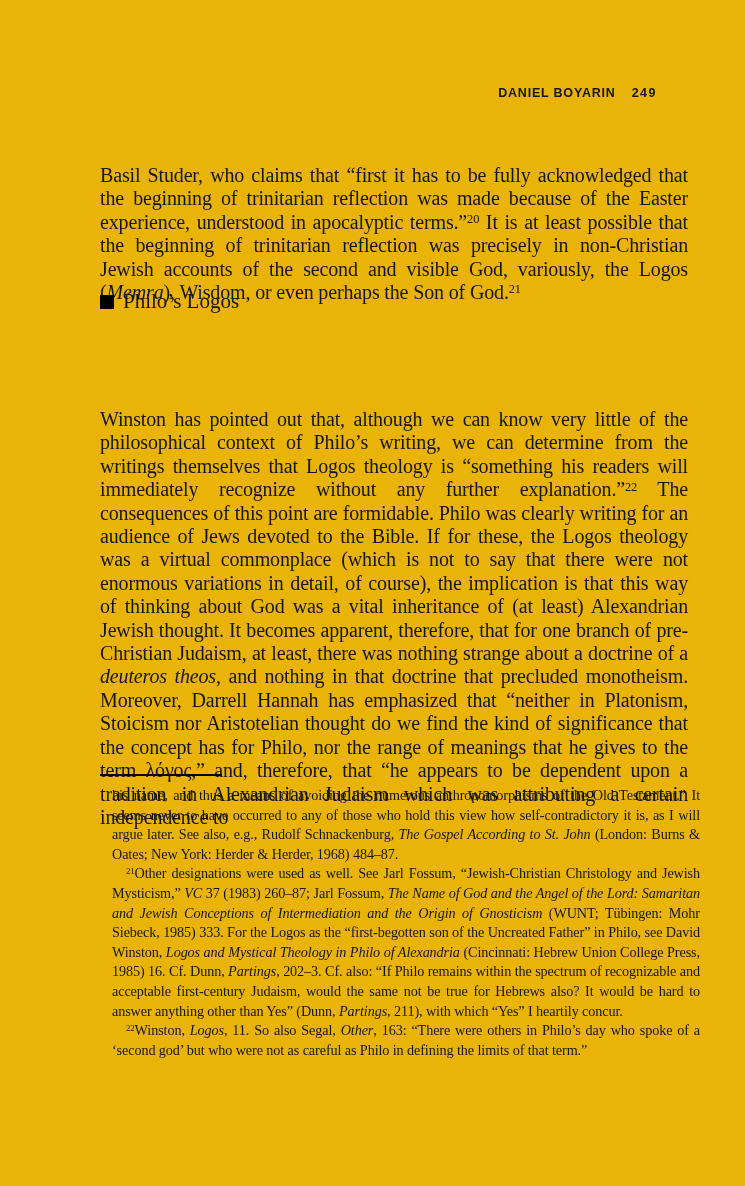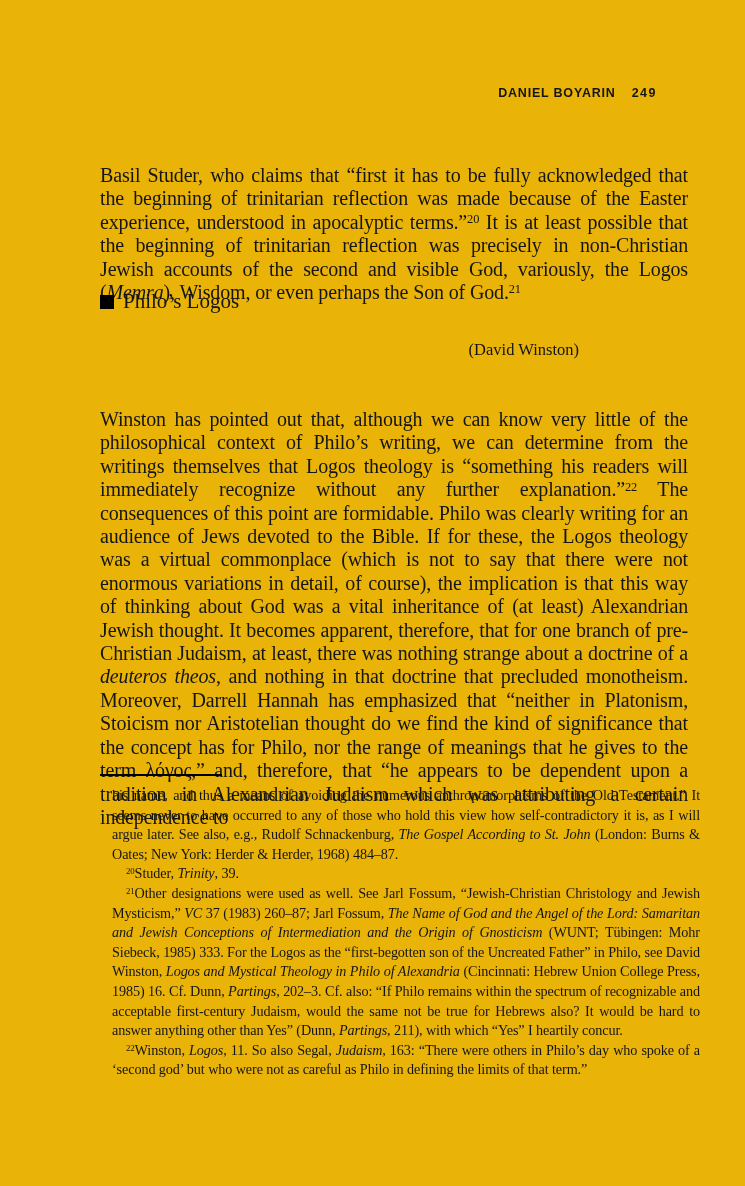--- a/index.html
+++ b/index.html
@@ -96,27 +96,25 @@
     <span class="author">DANIEL BOYARIN</span><span class="pagenum">249</span>
   </div>
 
   <p class="block bodytext" id="opening-paragraph"><span>Basil Studer, who claims that “first it has to be fully acknowledged that the beginning of trinitarian reflection was made because of the Easter experience, understood in apocalyptic terms.”</span><sup>20</sup><span> It is at least possible that the beginning of trinitarian reflection was precisely in non-Christian Jewish accounts of the second and visible God, variously, the Logos (</span><i>Memra</i><span>), Wisdom, or even perhaps the Son of God.</span><sup>21</sup></p>
 
   <div class="block" id="section-heading">
     <span class="bullet"></span><span>Philo’s Logos</span>
   </div>
 
   <div class="block" id="epigraph">
-    <div class="attribution">(David Winston)</div>
   </div>
 
   <p class="block bodytext" id="main-paragraph"><span>Winston has pointed out that, although we can know very little of the philosophical context of Philo’s writing, we can determine from the writings themselves that Logos theology is “something his readers will immediately recognize without any further explanation.”</span><sup>22</sup><span> The consequences of this point are formidable. Philo was clearly writing for an audience of Jews devoted to the Bible. If for these, the Logos theology was a virtual commonplace (which is not to say that there were not enormous variations in detail, of course), the implication is that this way of thinking about God was a vital inheritance of (at least) Alexandrian Jewish thought. It becomes apparent, therefore, that for one branch of pre-Christian Judaism, at least, there was nothing strange about a doctrine of a </span><i>deuteros theos</i><span>, and nothing in that doctrine that precluded monotheism. Moreover, Darrell Hannah has emphasized that “neither in Platonism, Stoicism nor Aristotelian thought do we find the kind of significance that the concept has for Philo, nor the range of meanings that he gives to the term λόγος,” and, therefore, that “he appears to be dependent upon a tradition in Alexandrian Judaism which was attributing a certain independence to</span></p>
 
   <div class="block" id="footnote-rule"></div>
 
   <div class="block" id="footnotes">
     <p><span>his name, and thus a means of avoiding the numerous anthropomorphisms of the Old Testament.” It seems never to have occurred to any of those who hold this view how self-contradictory it is, as I will argue later. See also, e.g., Rudolf Schnackenburg, </span><i>The Gospel According to St. John</i><span> (London: Burns &amp; Oates; New York: Herder &amp; Herder, 1968) 484–87.</span></p>
-    <p class="note"><sup>20</sup><span>Studer, </span><i>Trinity</i><span>, 39.</span></p>
     <p class="note"><sup>21</sup><span>Other designations were used as well. See Jarl Fossum, “Jewish-Christian Christology and Jewish Mysticism,” </span><i>VC</i><span> 37 (1983) 260–87; Jarl Fossum, </span><i>The Name of God and the Angel of the Lord: Samaritan and Jewish Conceptions of Intermediation and the Origin of Gnosticism</i><span> (WUNT; Tübingen: Mohr Siebeck, 1985) 333. For the Logos as the “first-begotten son of the Uncreated Father” in Philo, see David Winston, </span><i>Logos and Mystical Theology in Philo of Alexandria</i><span> (Cincinnati: Hebrew Union College Press, 1985) 16. Cf. Dunn, </span><i>Partings</i><span>, 202–3. Cf. also: “If Philo remains within the spectrum of recognizable and acceptable first-century Judaism, would the same not be true for Hebrews also? It would be hard to answer anything other than Yes” (Dunn, </span><i>Partings</i><span>, 211), with which “Yes” I heartily concur.</span></p>
-    <p class="note"><sup>22</sup><span>Winston, </span><i>Logos</i><span>, 11. So also Segal, </span><i>Judaism</i><span>, 163: “There were others in Philo’s day who spoke of a ‘second god’ but who were not as careful as Philo in defining the limits of that term.”</span></p>
+    <p class="note"><sup>22</sup><span>Winston, </span><i>Logos</i><span>, 11. So also Segal, </span><i>Other</i><span>, 163: “There were others in Philo’s day who spoke of a ‘second god’ but who were not as careful as Philo in defining the limits of that term.”</span></p>
   </div>
 
 </div>
 
 </body></html>

